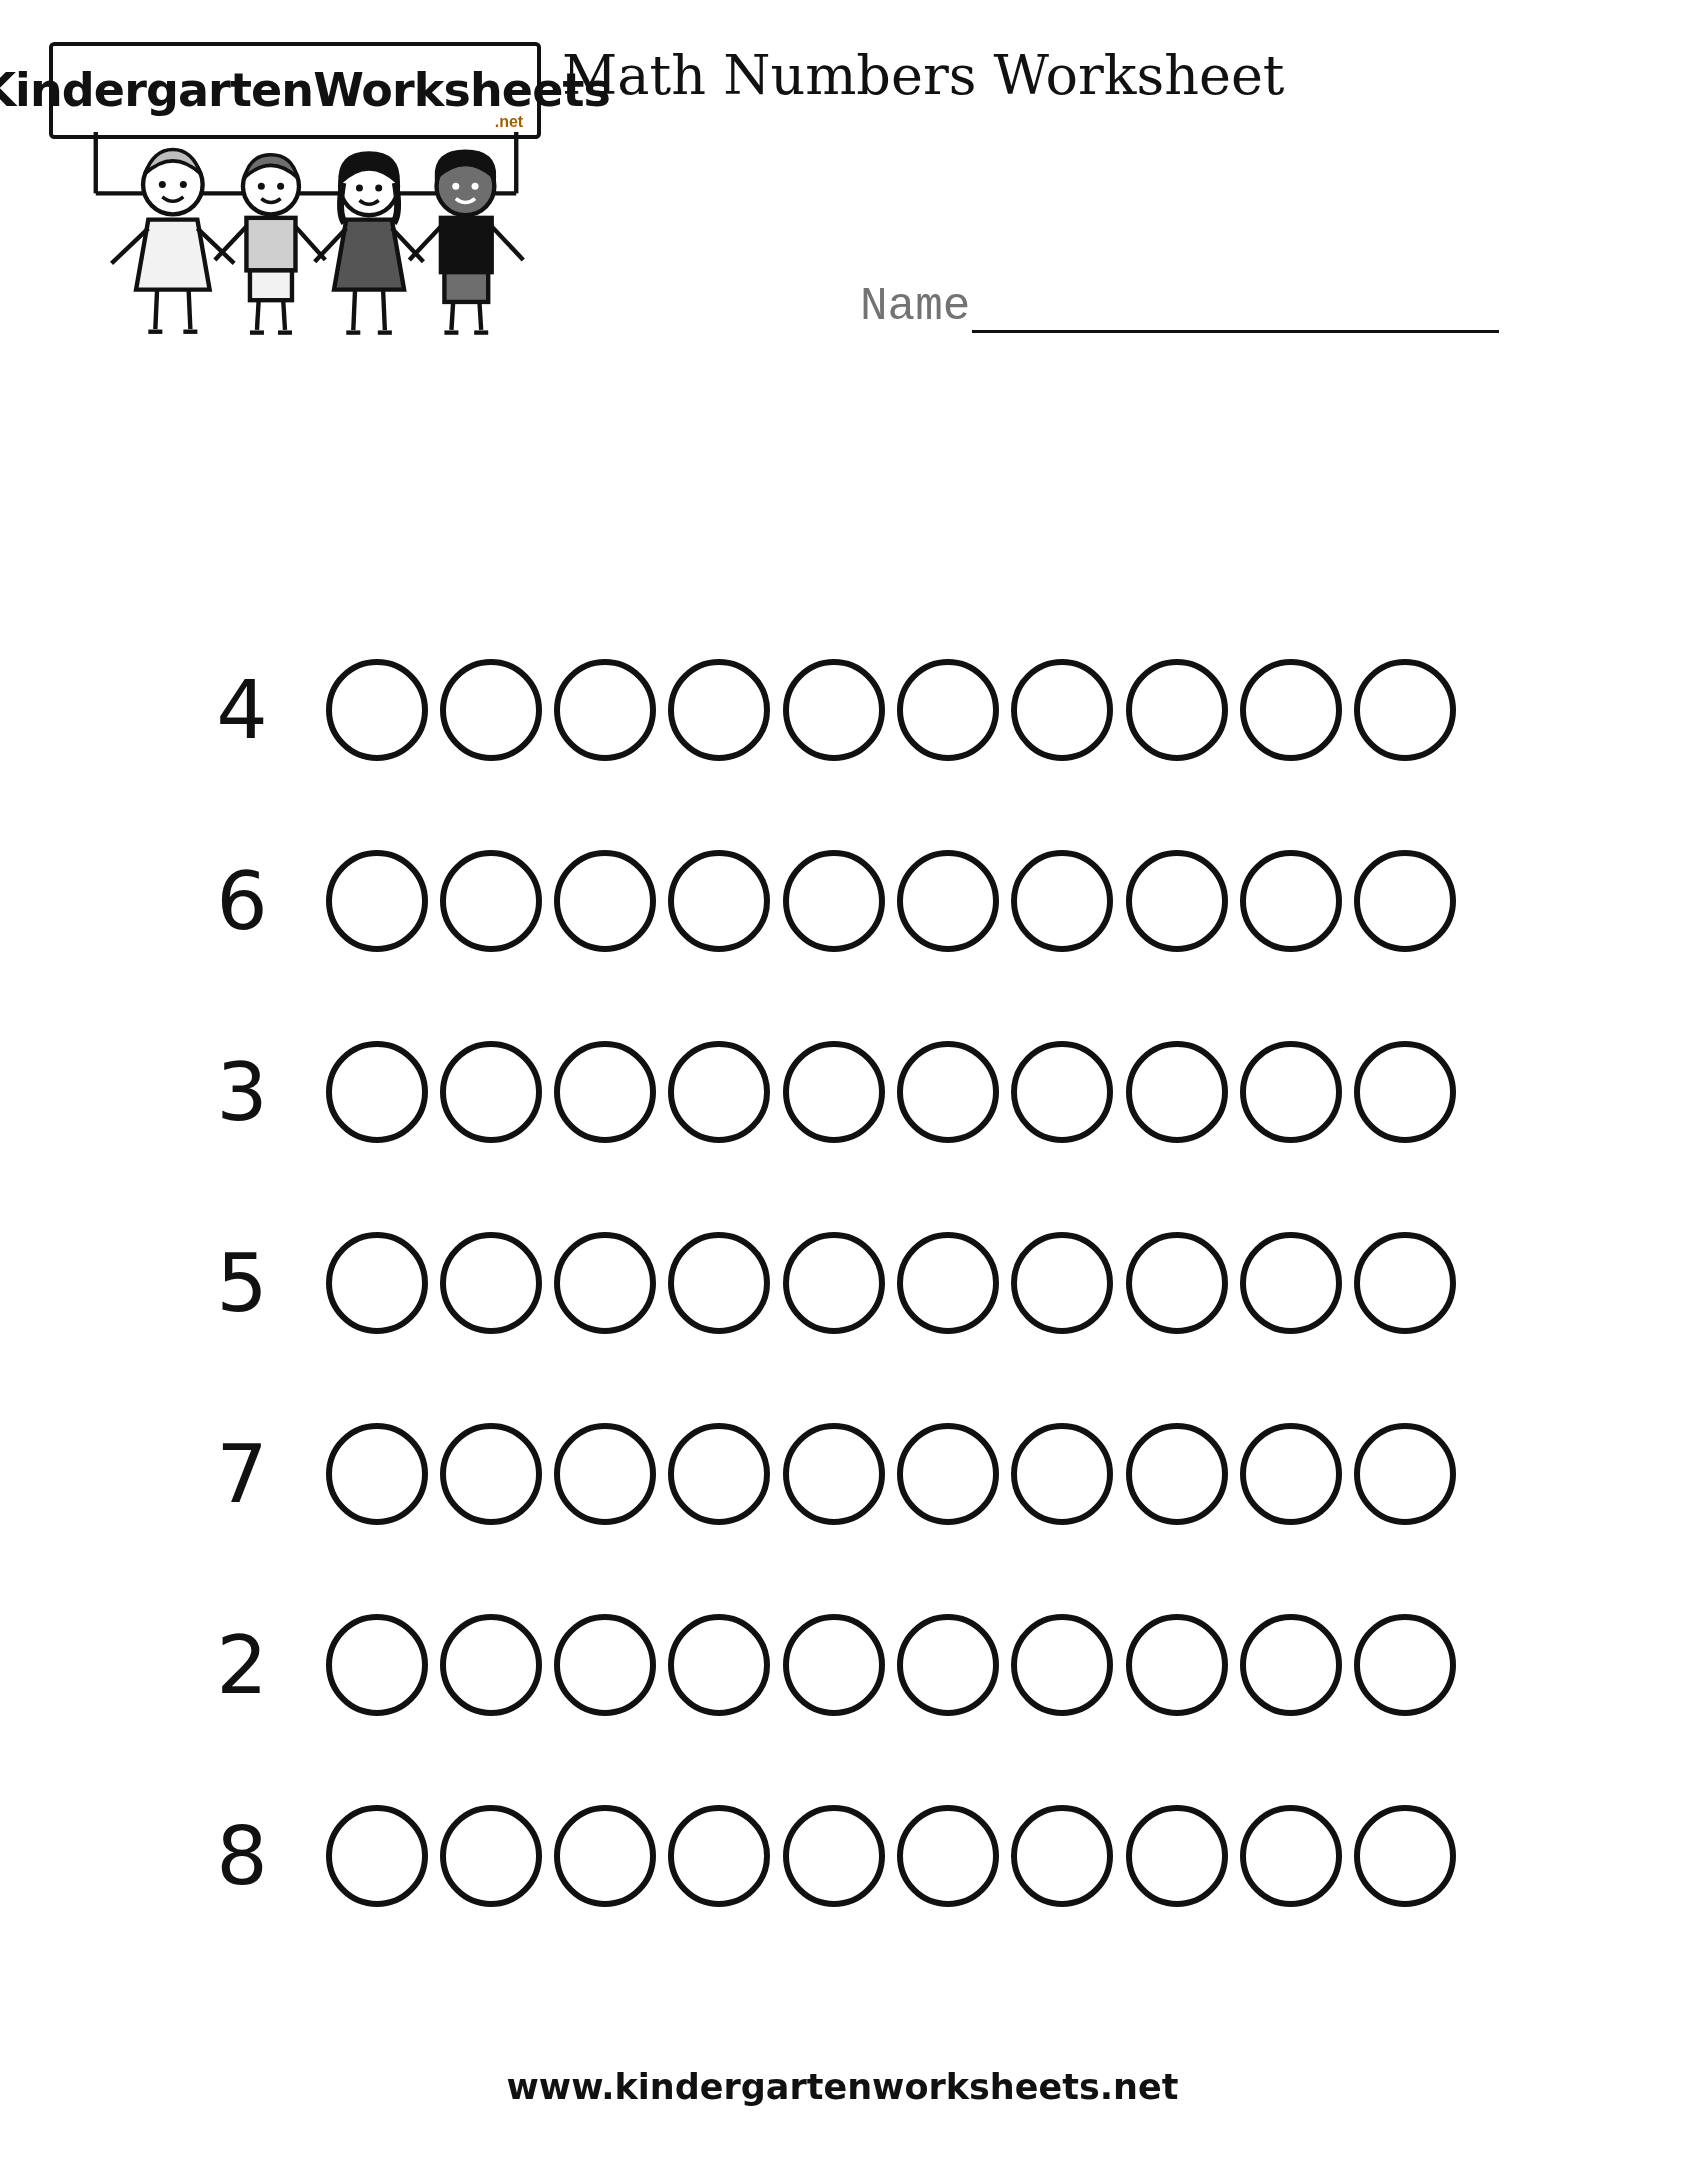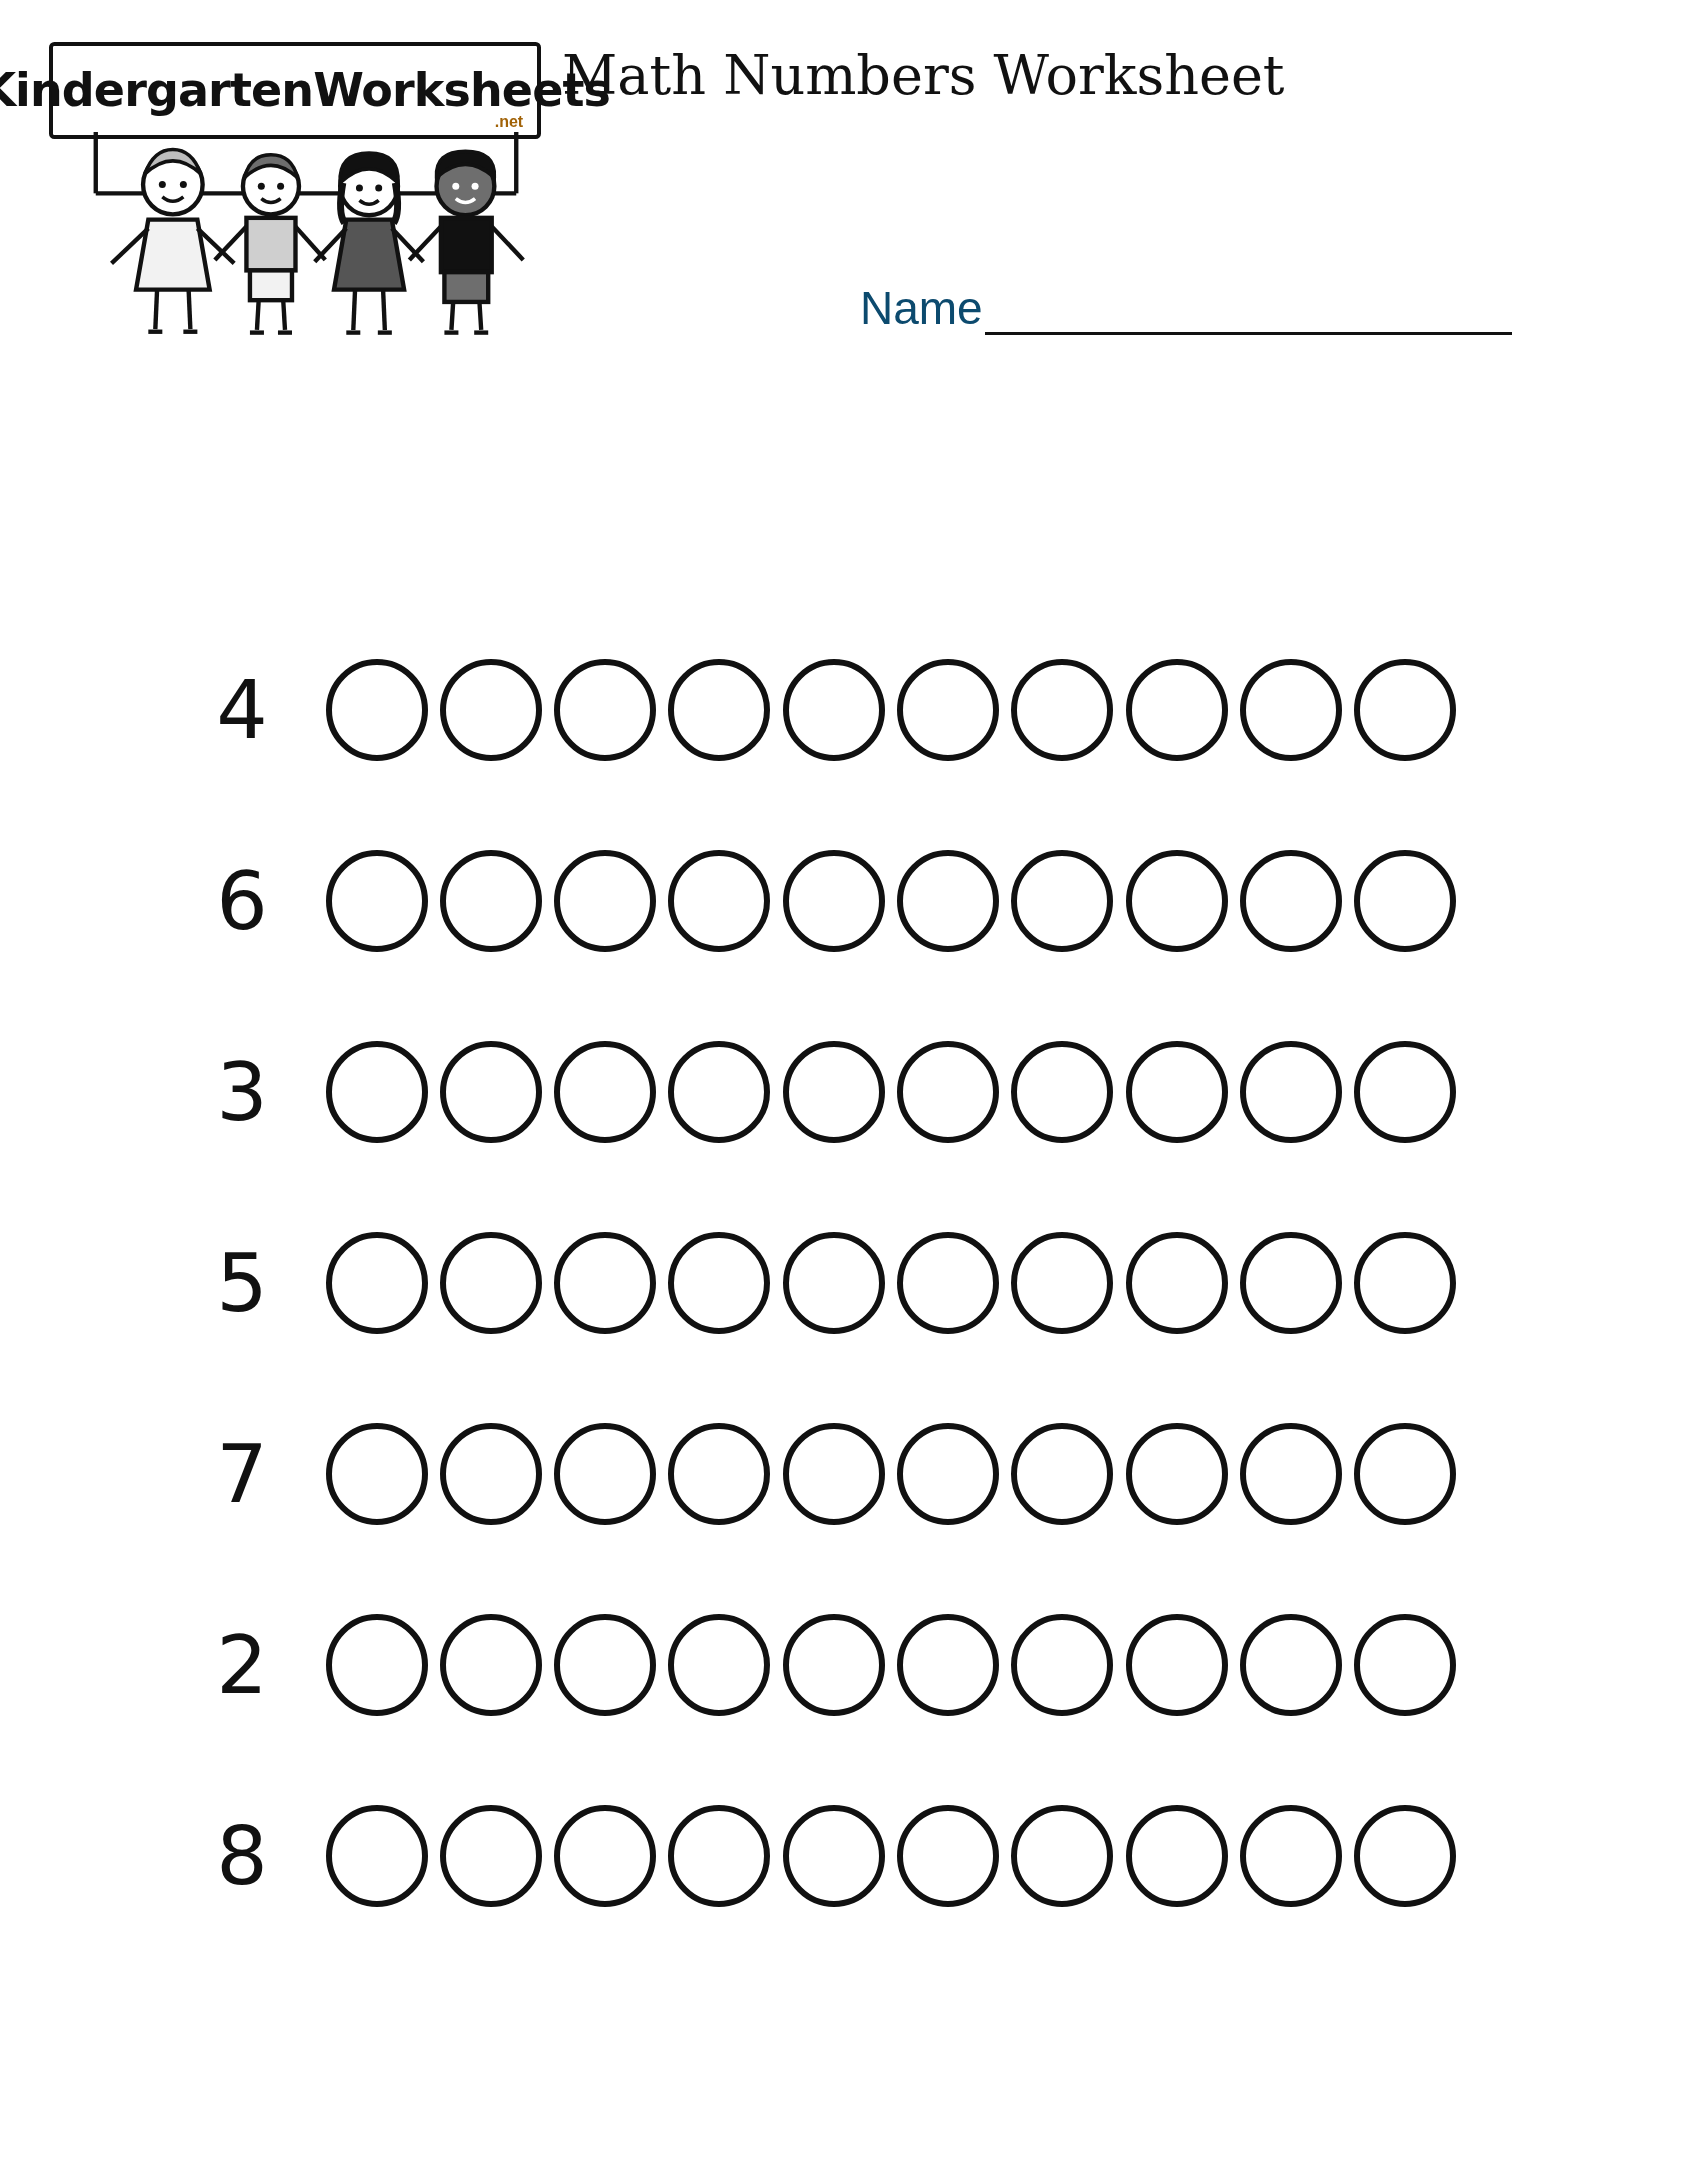--- a/index.html
+++ b/index.html
@@ -81,23 +81,23 @@
     font-weight: normal;
     color: #111;
     white-space: nowrap;
     text-align: center;
   }
 
   .name-line {
     position: absolute;
     left: 860px;
     top: 281px;
-    font-family: Liberation Sans, sans-serif;
+    font-family: Liberation Mono, monospace;
     font-size: 46px;
-    color: #0c4a6e;
+    color: #737373;
     white-space: nowrap;
   }
   .name-line .blank {
     display: inline-block;
     width: 527px;
     border-bottom: 3.5px solid #111;
     height: 39px;
     vertical-align: bottom;
     margin-left: 1.8px;
   }
@@ -365,15 +365,16 @@
           <div class="circle"></div>
           <div class="circle"></div>
           <div class="circle"></div>
           <div class="circle"></div>
           <div class="circle"></div>
           <div class="circle"></div>
         </div>
       </div>
     </div>
 
+  <div class="footer">www.kindergartenworksheets.net</div>
 
 </div>
 
 
 </body></html>

